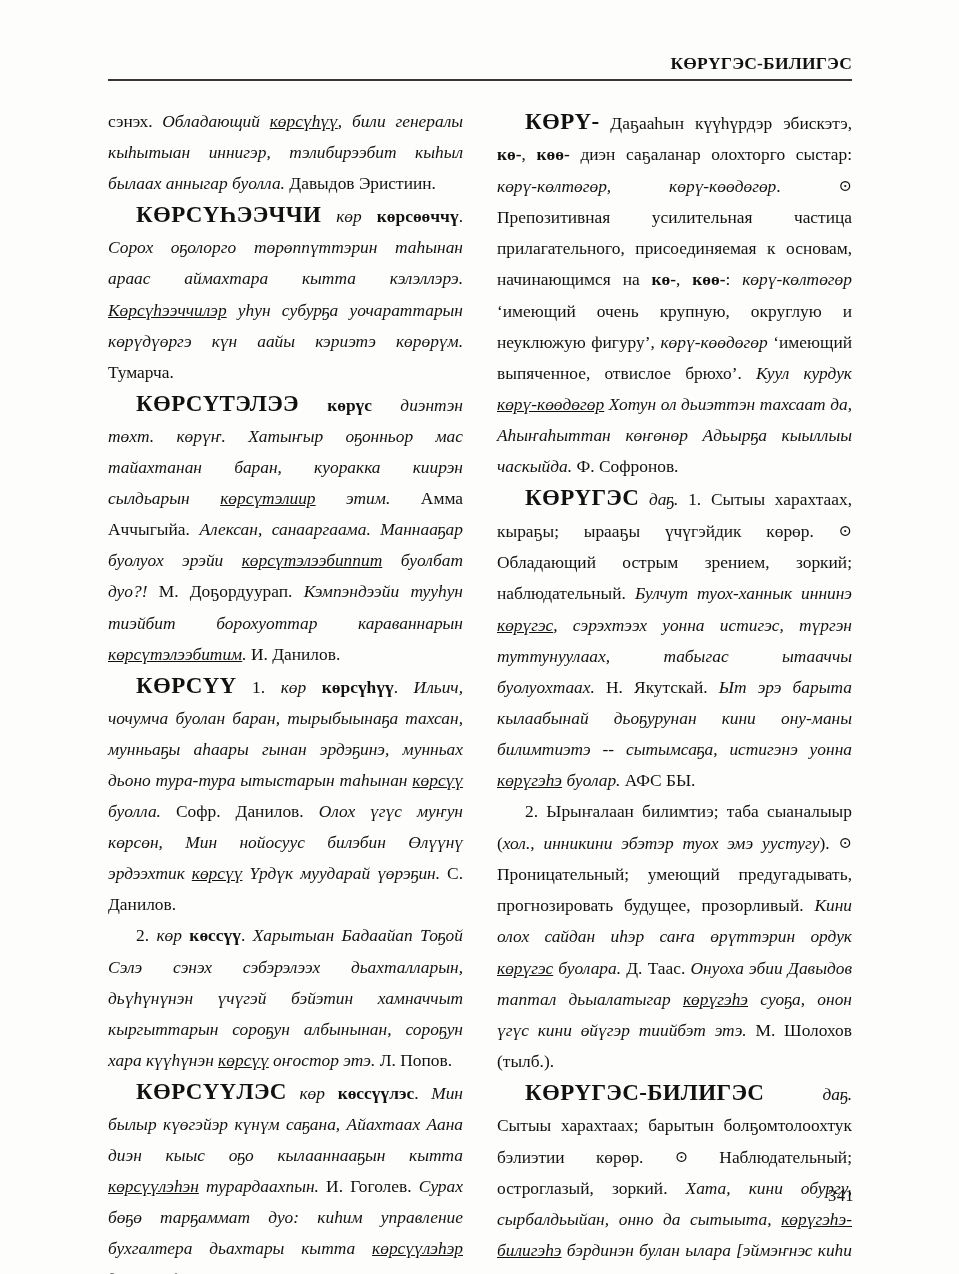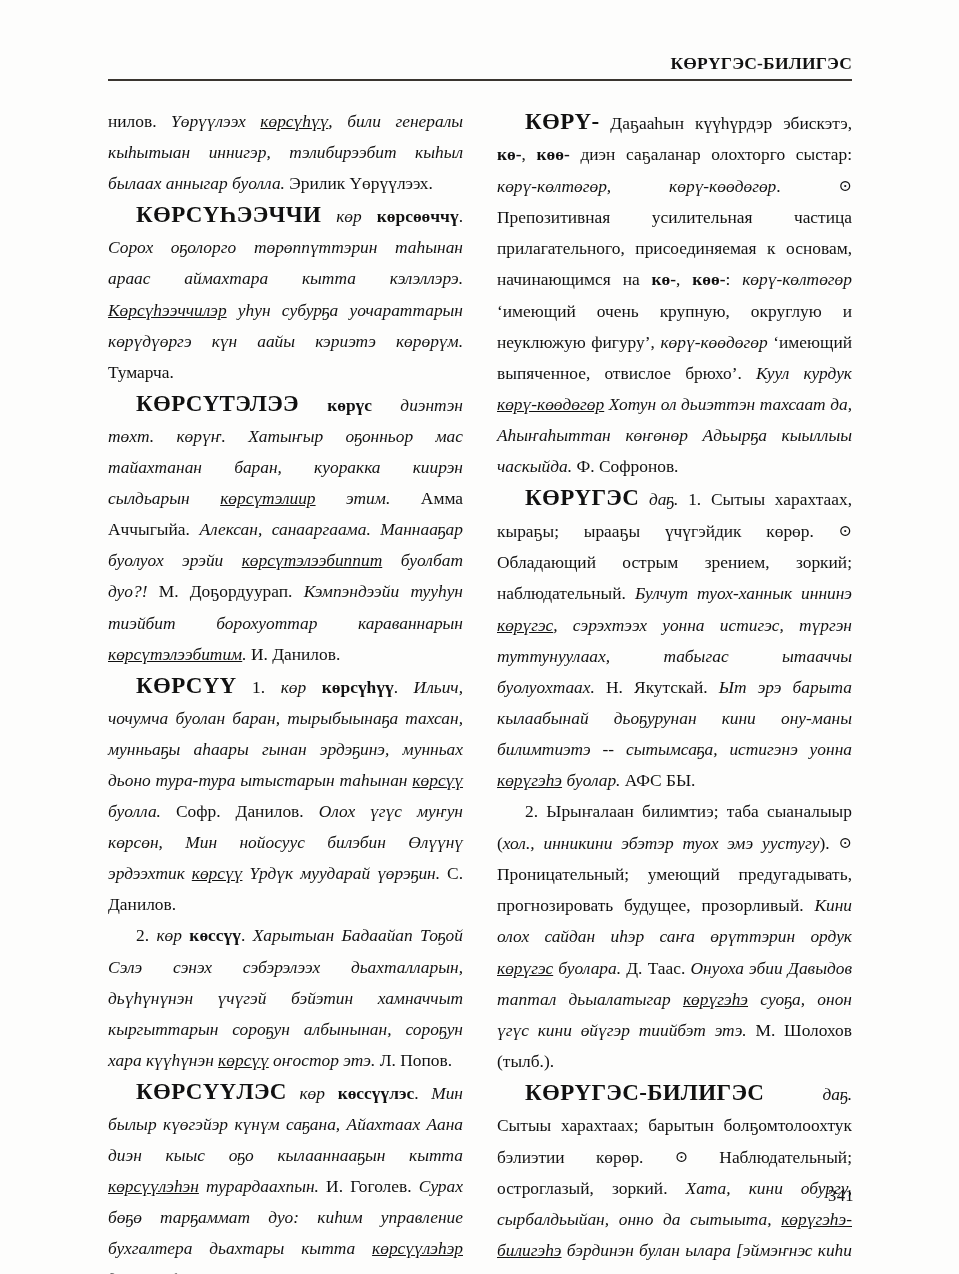--- a/index.html
+++ b/index.html
@@ -110,21 +110,21 @@
 
   <div class="runhead">
     <span class="runhead-title">КӨРҮГЭС-БИЛИГЭС</span>
   </div>
   <div class="runhead-rule"></div>
 
   <div class="cols">
 
     <div class="col col-left">
 
-      <p class="para noindent"><span>нилов. </span><span class="it">Үөрүүлээх </span><span class="ul">көрсүһүү</span><span class="it">, били генералы кыһытыан иннигэр, тэлибирээбит кыһыл былаах анныгар буолла.</span><span> Эрилик Үөрүүлээх.</span></p>
+      <p class="para noindent"><span>сэнэх. </span><span class="it">Обладающий </span><span class="ul">көрсүһүү</span><span class="it">, били генералы кыһытыан иннигэр, тэлибирээбит кыһыл былаах анныгар буолла.</span><span> Давыдов Эристиин.</span></p>
 
       <p class="para indent"><span class="hw">КӨРСҮҺЭЭЧЧИ</span><span class="it"> </span><span class="it">көр</span><span> </span><span class="bd">көрсөөччү</span><span>.</span><span> </span><span class="it">Сорох оҕолорго төрөппүттэрин таһынан араас аймахтара кытта кэлэллэрэ. </span><span class="ul">Көрсүһээччилэр</span><span class="it"> уһун субурҕа уочараттарын көрүдүөргэ күн аайы кэриэтэ көрөрүм.</span><span> Тумарча.</span></p>
 
       <p class="para indent"><span class="hw">КӨРСҮТЭЛЭЭ</span><span>&nbsp; </span><span class="bd">көрүс</span><span>&nbsp; </span><span class="it">диэнтэн төхт.</span><span class="it"> көрүҥ.</span><span> </span><span class="it">Хатыҥыр оҕонньор мас тайахтанан баран, куоракка киирэн сылдьарын </span><span class="ul">көрсүтэлиир</span><span class="it"> этим.</span><span> Амма Аччыгыйа.</span><span> </span><span class="it">Алексан, санааргаама. Маннааҕар буолуох эрэйи </span><span class="ul">көрсүтэлээбиппит</span><span class="it"> буолбат дуо?!</span><span> М. Доҕордуурап.</span><span> </span><span class="it">Кэмпэндээйи тууһун тиэйбит борохуоттар караваннарын </span><span class="ul">көрсүтэлээбитим</span><span class="it">.</span><span> И. Данилов.</span></p>
 
       <p class="para indent"><span class="hw">КӨРСҮҮ</span><span> </span><span>1.</span><span> </span><span class="it">көр</span><span> </span><span class="bd">көрсүһүү</span><span>.</span><span> </span><span class="it">Ильич, чочумча буолан баран, тырыбыынаҕа тахсан, мунньаҕы аһаары гынан эрдэҕинэ, мунньах дьоно тура-тура ытыстарын таһынан </span><span class="ul">көрсүү</span><span class="it"> буолла.</span><span> Софр. Данилов.</span><span> </span><span class="it">Олох үгүс муҥун көрсөн, Мин нойосуус билэбин Өлүүнү эрдээхтик </span><span class="ul">көрсүү</span><span class="it"> Үрдүк муударай үөрэҕин.</span><span> С. Данилов.</span></p>
 
       <p class="para indent"><span>2.</span><span> </span><span class="it">көр</span><span> </span><span class="bd">көссүү</span><span>.</span><span> </span><span class="it">Харытыан Бадаайап Тоҕой Сэлэ сэнэх сэбэрэлээх дьахталларын, дьүһүнүнэн үчүгэй бэйэтин хамначчыт кыргыттарын сороҕун албынынан, сороҕун хара күүһүнэн </span><span class="ul">көрсүү</span><span class="it"> оҥостор этэ.</span><span> Л. Попов.</span></p>
 
       <p class="para indent"><span class="hw">КӨРСҮҮЛЭС</span><span> </span><span class="it">көр</span><span> </span><span class="bd">көссүүлэс</span><span>.</span><span> </span><span class="it">Мин былыр күөгэйэр күнүм саҕана, Айахтаах Аана диэн кыыс оҕо кылааннааҕын кытта </span><span class="ul">көрсүүлэһэн</span><span class="it"> турардаахпын.</span><span> И. Гоголев.</span><span> </span><span class="it">Сурах бөҕө тарҕаммат дуо: киһим управление бухгалтера дьахтары кытта </span><span class="ul">көрсүүлэһэр</span><span class="it"> диэн.</span><span> Софр. Данилов.</span></p>

